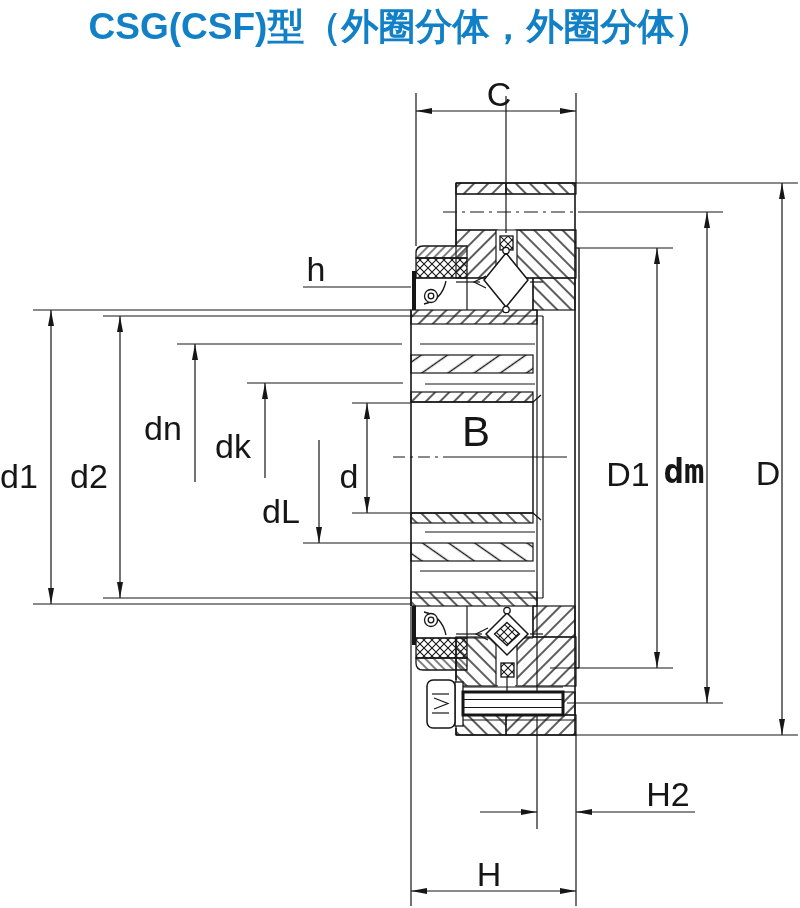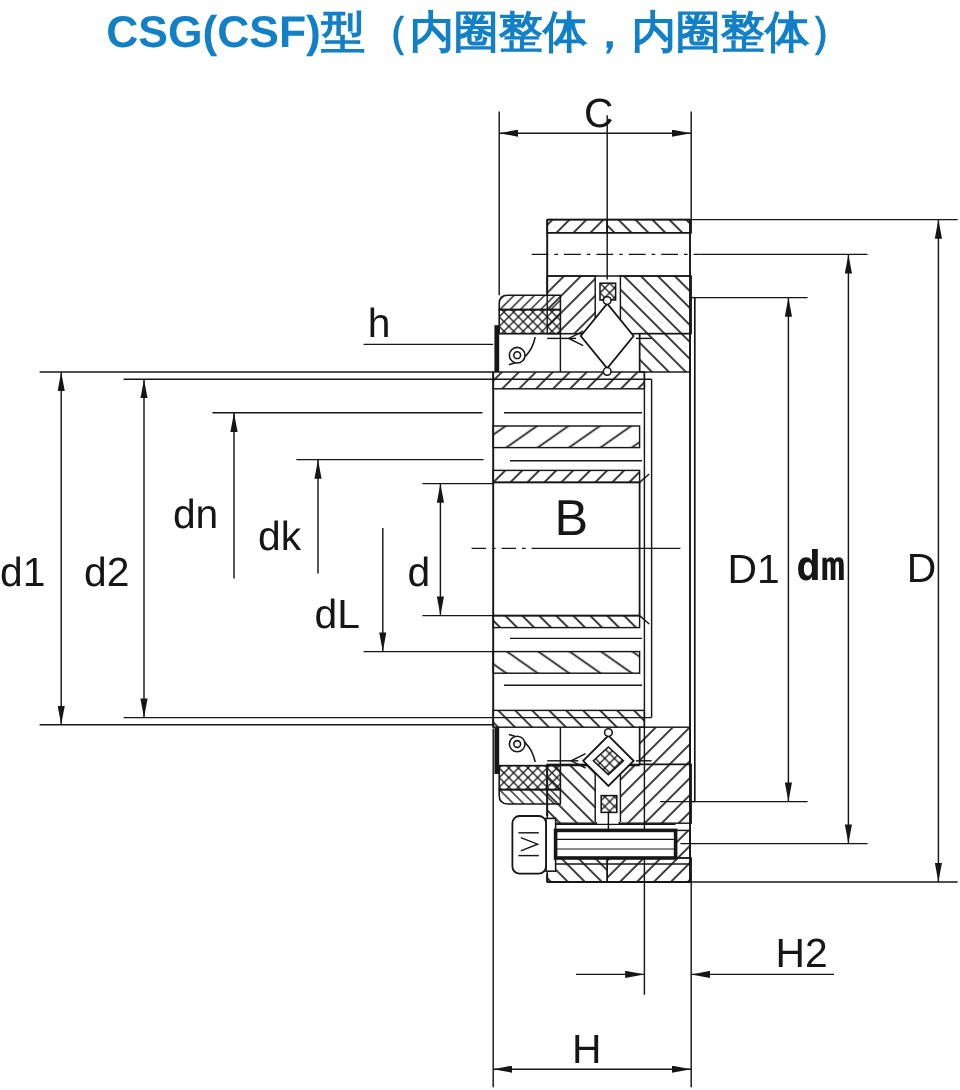--- a/index.html
+++ b/index.html
@@ -12,21 +12,21 @@
   svg{position:absolute;top:0;left:0;}
   text{font-family:"Liberation Sans",sans-serif;fill:#161616;}
   .dimlbl{font-size:34px;}
   .biglbl{font-size:42px;}
   .monolbl{font-family:"DejaVu Sans Mono",monospace;font-weight:bold;font-size:34px;}
 </style>
 </head>
 <body>
 
 <div class="page">
-  <div class="title">CSG(CSF)型（内圈整体，内圈整体）</div>
+  <div class="title">CSG(CSF)型（外圈分体，外圈分体）</div>
 
   <svg viewBox="0 0 800 908" width="800" height="908">
     <defs>
       <marker id="arrE" viewBox="0 0 16 6" refX="16" refY="3" markerWidth="16" markerHeight="6" markerUnits="userSpaceOnUse" orient="auto-start-reverse">
         <path d="M0,0 L16,3 L0,6 Z" fill="#161616"></path>
       </marker>
       <pattern id="hF" width="10" height="10" patternUnits="userSpaceOnUse" patternTransform="rotate(-45)">
         <path d="M0,5 H10" stroke="#161616" stroke-width="1.4"></path>
       </pattern>
       <pattern id="hB" width="10" height="10" patternUnits="userSpaceOnUse" patternTransform="rotate(45)">

